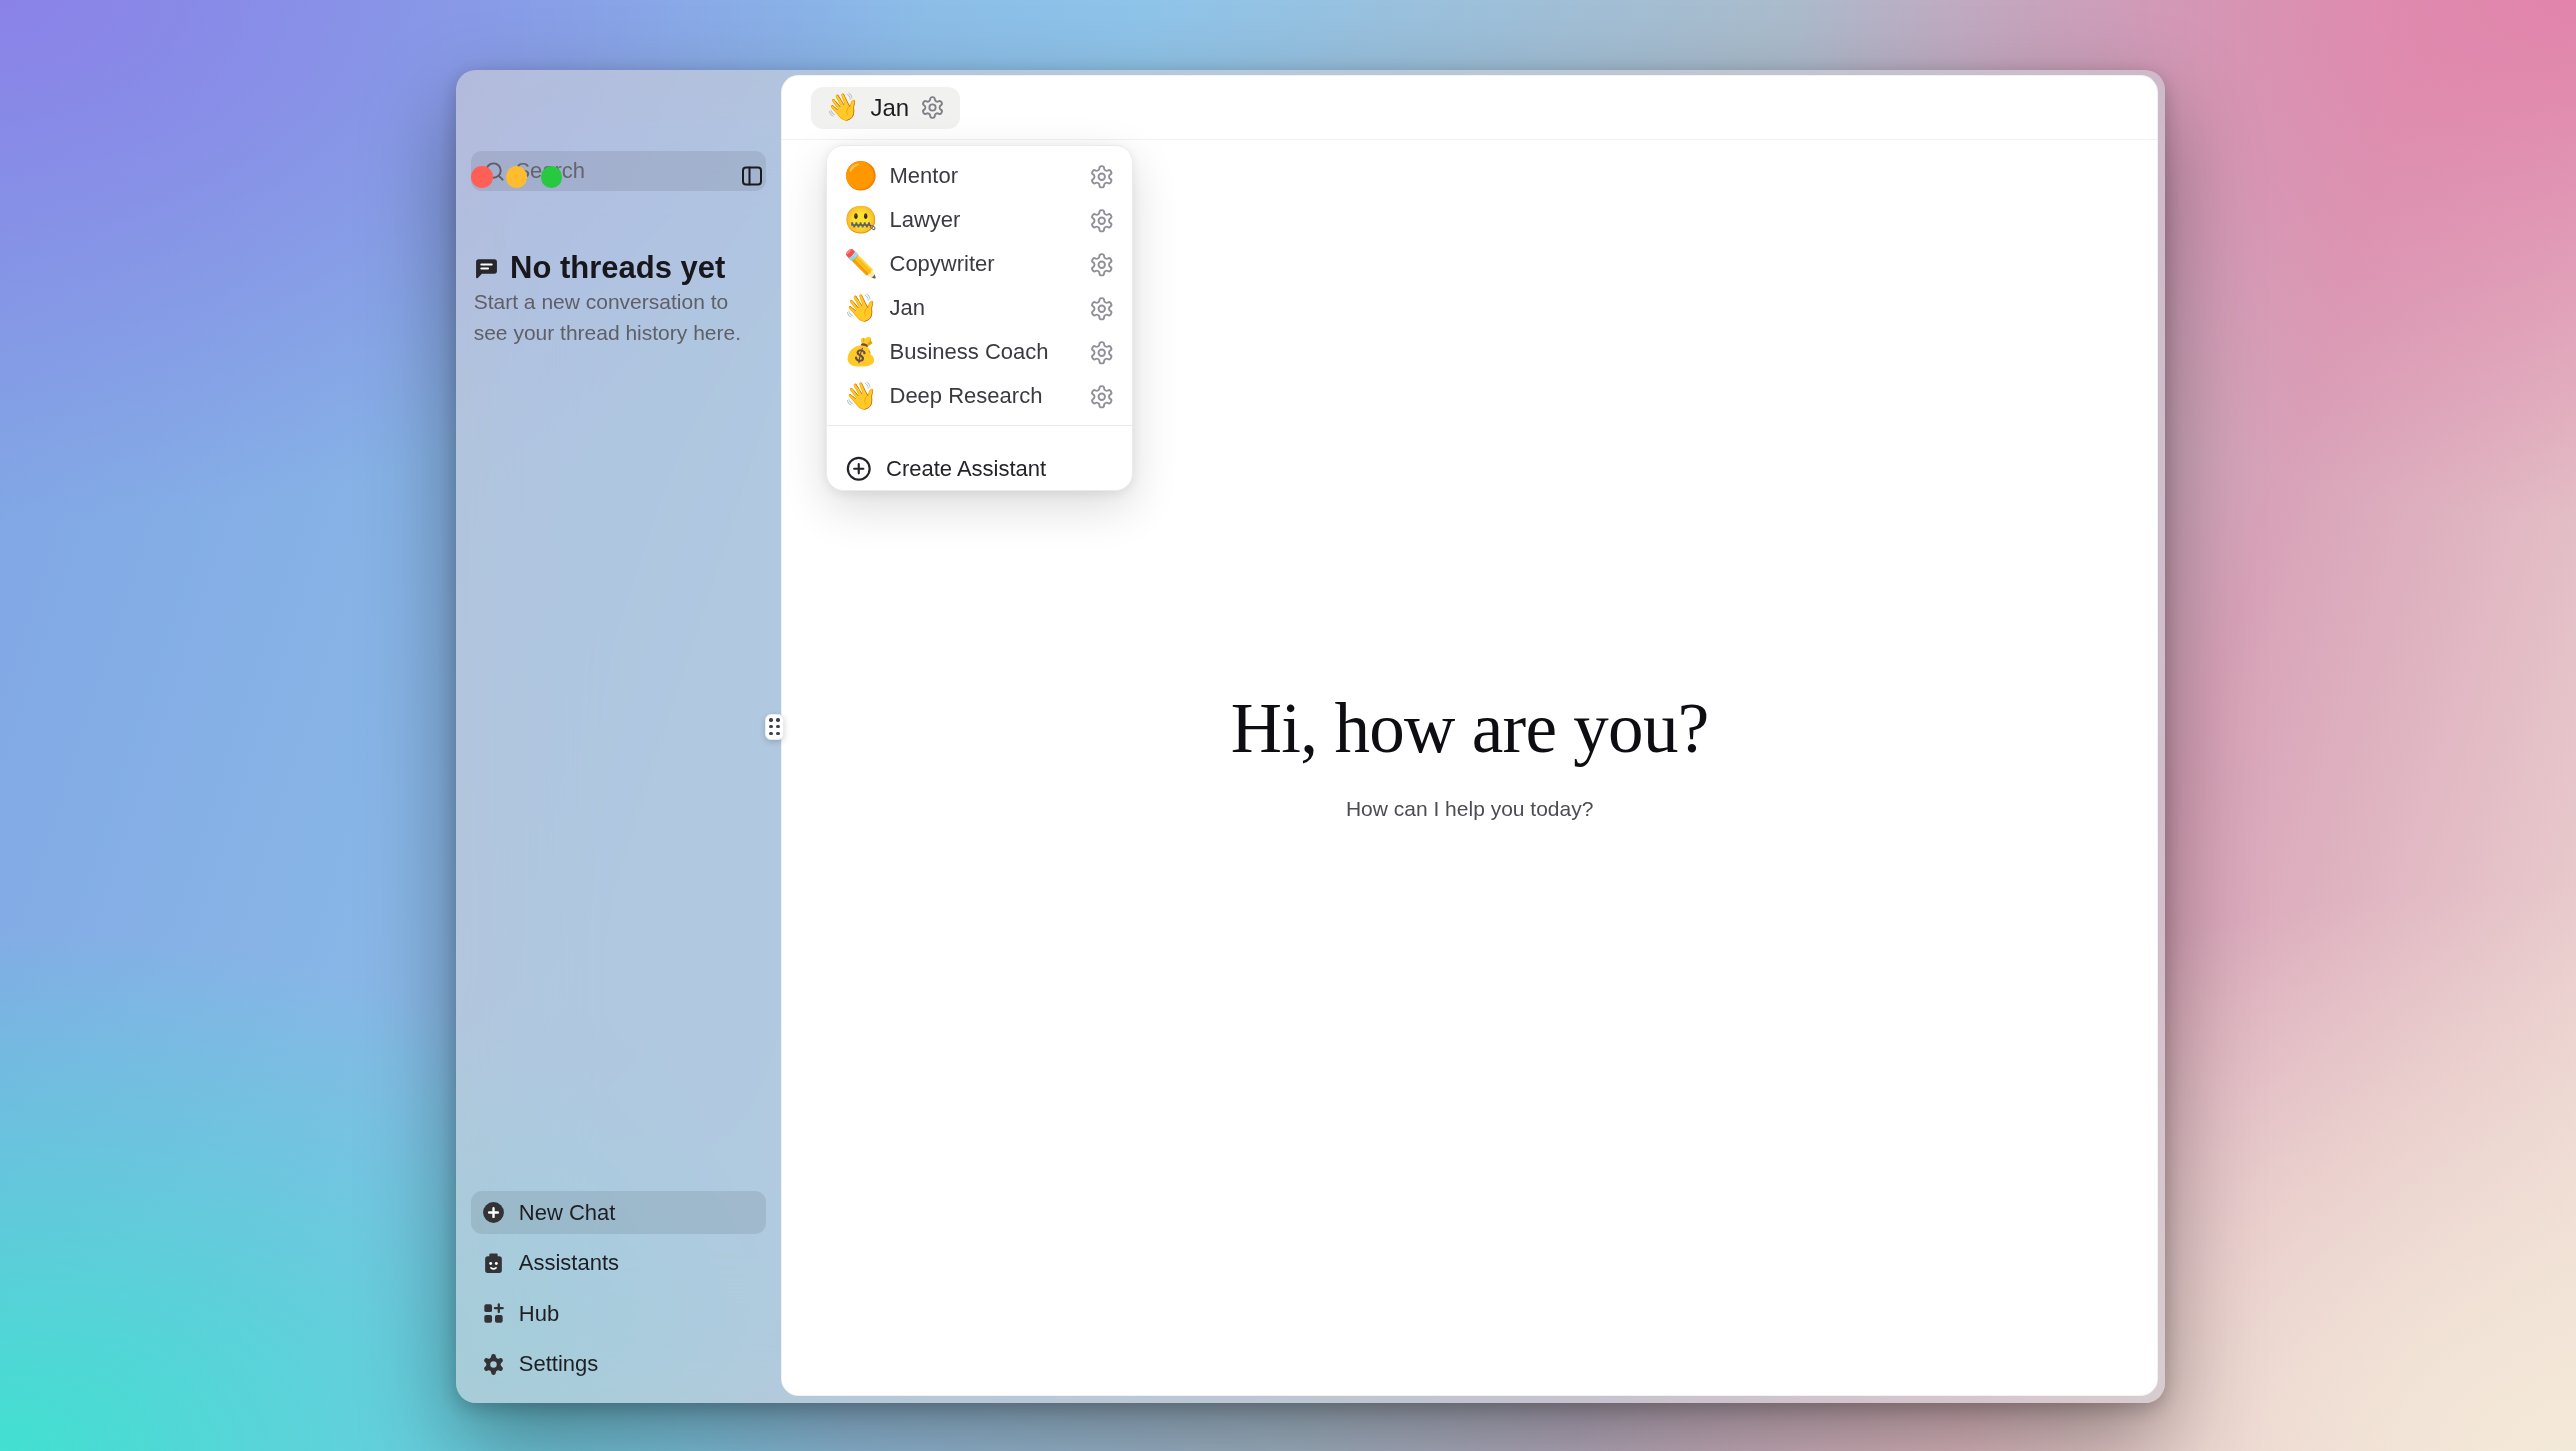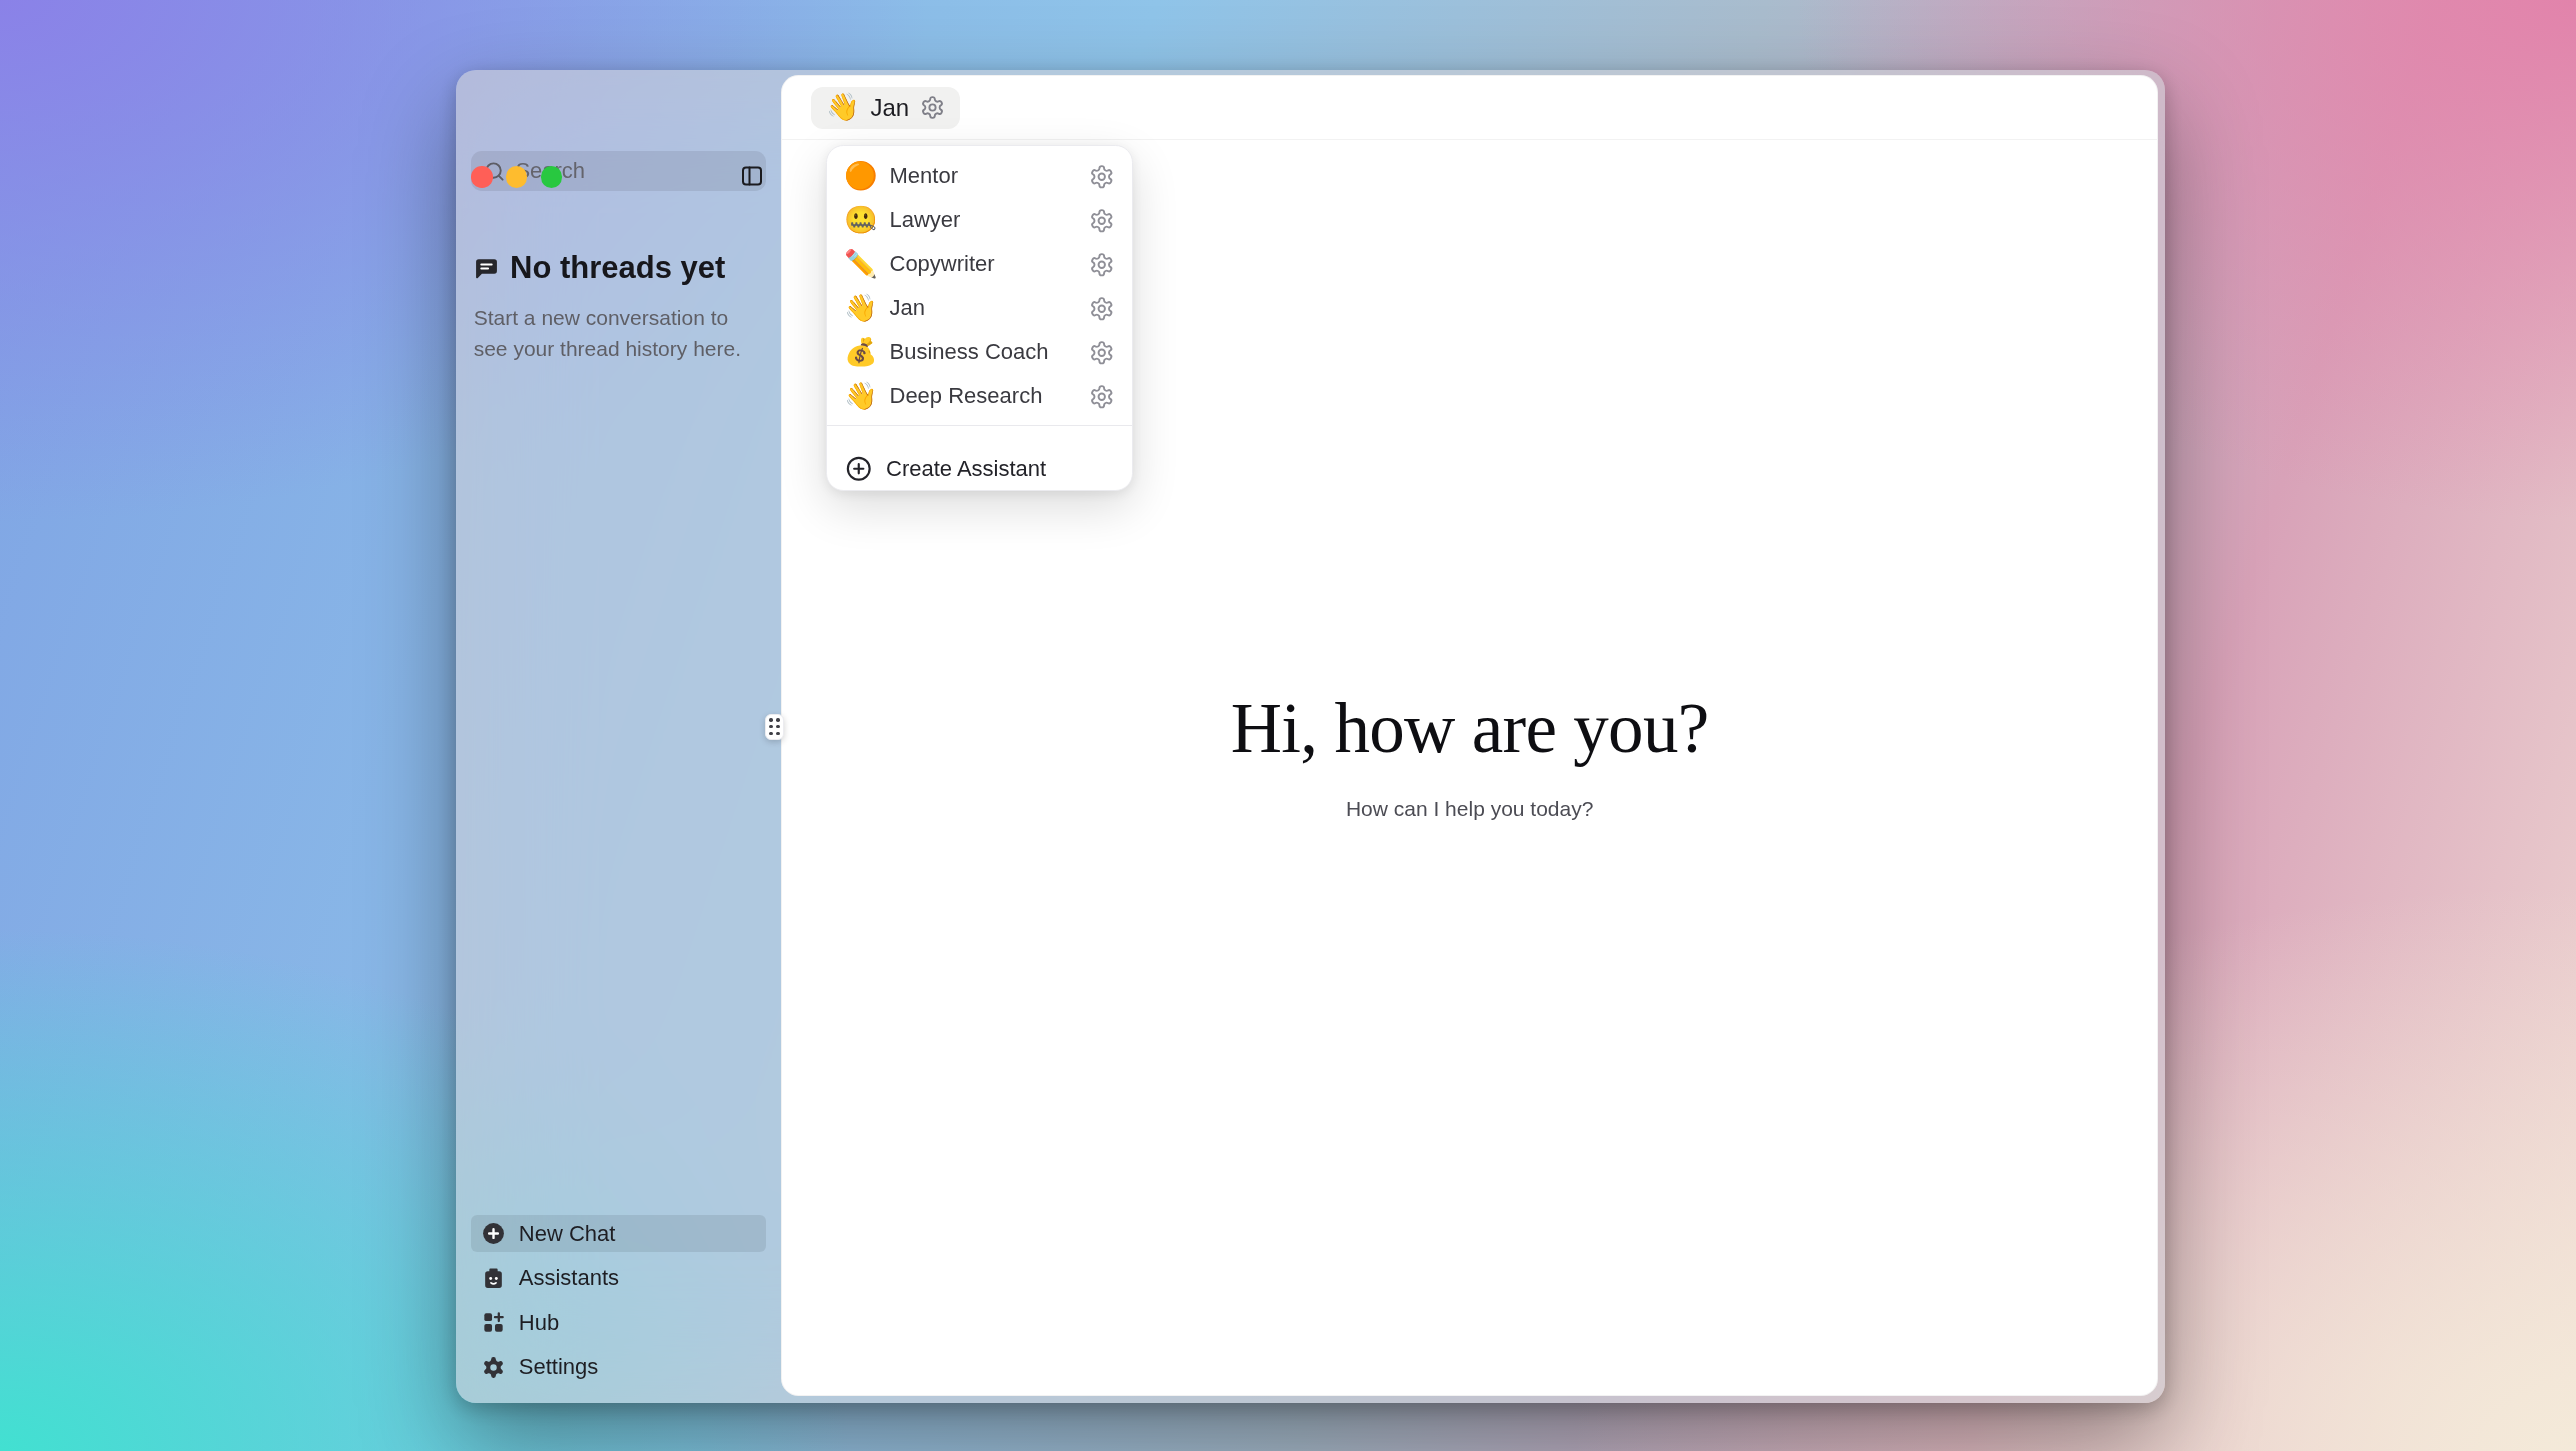--- a/index.html
+++ b/index.html
@@ -32,24 +32,24 @@
   .light.red { background:#ff5f57; } .light.yellow { background:#febc2e; } .light.green { background:#28c840; }
   .sidebar-toggle { position:absolute; top:94px; right:17px; width:24px; height:24px; color:#1b1b1f; cursor:pointer; }
   .search-box {
     margin-top:81px; height:40px; border-radius:10.8px; background:rgba(70,70,80,.13);
     display:flex; align-items:center; gap:9.4px; padding:0 12px; color:#64646c; font-size:22px;
   }
   .search-box svg { width:23px; height:23px; flex:none; color:#5d5d65; }
   .empty { margin-top:59px; padding:0 2.7px; }
   .empty-title { display:flex; align-items:center; gap:11.4px; font-size:31px; font-weight:700; color:#17171c; }
   .empty-title svg { width:25px; height:25px; color:#26262b; flex:none; }
-  .empty-desc { margin-top:16px; font-size:21px; line-height:1.48; color:#5f5f66; padding-right:9.4px; }
+  .empty-desc { font-size:21px; line-height:1.48; color:#5f5f66; padding-right:9.4px; }
   .side-spacer { flex:1; }
   .nav { display:flex; flex-direction:column; gap:7.4px; padding-bottom:17.5px; }
-  .nav-item { height:37px; border-radius:6px; display:flex; align-items:center; gap:12.8px; padding:0 10px; font-size:22px; color:#1e1e23; cursor:pointer; }
+  .nav-item { height:43px; border-radius:11px; display:flex; align-items:center; gap:12.8px; padding:0 10px; font-size:22px; color:#1e1e23; cursor:pointer; }
   .nav-item.active { background:rgba(0,0,0,.085); }
   .nav-item svg { width:25px; height:25px; flex:none; color:#323237; }
 
   
   .main-card {
     flex:1; margin:5.4px 6.7px 6.7px 0; background:#ffffff; border-radius:17.5px;
     border:0.7px solid rgba(0,0,0,.05); position:relative; display:flex; flex-direction:column;
   }
   .titlebar { height:64px; flex:none; display:flex; align-items:center; padding-left:29px; border-bottom:0.7px solid rgba(0,0,0,.05); }
   .title-pill { display:inline-flex; align-items:center; gap:10.8px; background:#f1f1f0; border-radius:12px; padding:7.4px 15px; cursor:pointer; }

